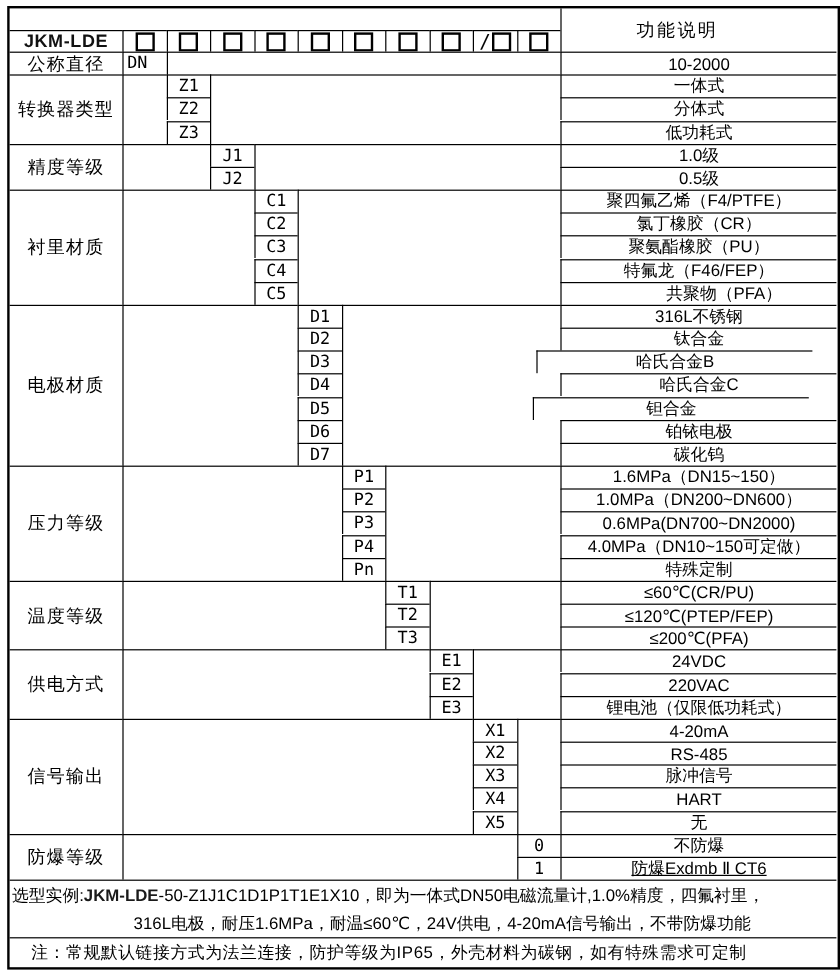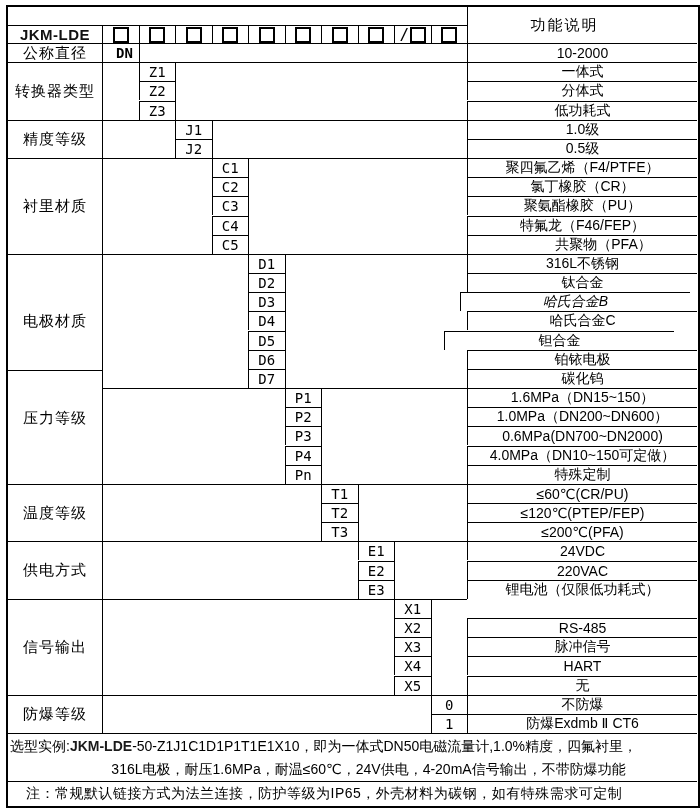--- a/index.html
+++ b/index.html
@@ -25,21 +25,21 @@
     display: flex; align-items: center; justify-content: center;
     overflow: hidden; white-space: nowrap;
   }
   .bt { border-top: 1px solid #000; }
   .bl { border-left: 1px solid #000; }
   .title-cell { font-size: 15px; letter-spacing: 1px; }
   .func-header { font-size: 15px; letter-spacing: 2px; }
   .model-label { font-weight: bold; font-size: 15px; letter-spacing: 0.5px; color: #111; }
   .cat-cell { font-size: 15px; letter-spacing: 1px; }
   .code-cell { font-family: "DejaVu Sans Mono", "Liberation Mono", monospace; font-size: 14px; }
-  .code-left { justify-content: flex-start; padding-left: 13px; font-weight: bold; }
+  .code-left { justify-content: flex-start; padding-left: 3px; }
   .desc-cell { font-size: 14px; }
   .box-cell { font-size: 15px; }
   .checkbox {
     display: inline-block; width: 12px; height: 12px;
     border: 2px solid #000; background: #fff; vertical-align: middle;
   }
   .slash { font-size: 16px; margin-right: 1px; font-family: "DejaVu Sans Mono", monospace; }
   .notes-example {
     position: absolute; box-sizing: border-box; border-top: 1px solid #000;
     font-size: 14px; line-height: 23px; padding-top: 1px; text-align: left;
@@ -136,31 +136,31 @@
       <div class="cell code-cell bt bl" style="left: 203.5px; top: 227.667px; width: 36.5px; height: 19.1667px;">C5</div>
       <div class="cell desc-cell bt bl" style="left: 459px; top: 227.667px; width: 230px; height: 19.1667px; padding-left: 42px;">共聚物（PFA）</div>
       <div class="cell bt bl" style="left: 240px; top: 151px; width: 219px; height: 95.8333px;"></div>
       <div class="cell cat-cell bt" style="left: 0px; top: 246.833px; width: 94px; height: 134.167px;">电极材质</div>
       <div class="cell bt bl" style="left: 94px; top: 246.833px; width: 146px; height: 134.167px;"></div>
       <div class="cell code-cell bt bl" style="left: 240px; top: 246.833px; width: 36.5px; height: 19.1667px;">D1</div>
       <div class="cell desc-cell bt bl" style="left: 459px; top: 246.833px; width: 230px; height: 19.1667px;">316L不锈钢</div>
       <div class="cell code-cell bt bl" style="left: 240px; top: 266px; width: 36.5px; height: 19.1667px;">D2</div>
       <div class="cell desc-cell bt bl" style="left: 459px; top: 266px; width: 230px; height: 19.1667px;">钛合金</div>
       <div class="cell code-cell bt bl" style="left: 240px; top: 285.167px; width: 36.5px; height: 19.1667px;">D3</div>
-      <div class="cell desc-cell bt bl" style="left: 452px; top: 285.167px; width: 230px; height: 19.1667px; font-style: italic;">哈氏合金B</div>
+      <div class="cell desc-cell bt bl" style="left: 439px; top: 285.167px; width: 230px; height: 19.1667px;">哈氏合金B</div>
       <div class="cell code-cell bt bl" style="left: 240px; top: 304.333px; width: 36.5px; height: 19.1667px;">D4</div>
       <div class="cell desc-cell bt bl" style="left: 459px; top: 304.333px; width: 230px; height: 19.1667px;">哈氏合金C</div>
       <div class="cell code-cell bt bl" style="left: 240px; top: 323.5px; width: 36.5px; height: 19.1667px;">D5</div>
       <div class="cell desc-cell bt bl" style="left: 436px; top: 323.5px; width: 230px; height: 19.1667px;">钽合金</div>
       <div class="cell code-cell bt bl" style="left: 240px; top: 342.667px; width: 36.5px; height: 19.1667px;">D6</div>
       <div class="cell desc-cell bt bl" style="left: 459px; top: 342.667px; width: 230px; height: 19.1667px;">铂铱电极</div>
       <div class="cell code-cell bt bl" style="left: 240px; top: 361.833px; width: 36.5px; height: 19.1667px;">D7</div>
       <div class="cell desc-cell bt bl" style="left: 459px; top: 361.833px; width: 230px; height: 19.1667px;">碳化钨</div>
       <div class="cell bt bl" style="left: 276.5px; top: 246.833px; width: 182.5px; height: 134.167px;"></div>
-      <div class="cell cat-cell bt" style="left: 0px; top: 363px; width: 94px; height: 95.8333px;">压力等级</div>
+      <div class="cell cat-cell bt" style="left: 0px; top: 381px; width: 94px; height: 95.8333px;">压力等级</div>
       <div class="cell bt bl" style="left: 94px; top: 381px; width: 182.5px; height: 95.8333px;"></div>
       <div class="cell code-cell bt bl" style="left: 276.5px; top: 381px; width: 36.5px; height: 19.1667px;">P1</div>
       <div class="cell desc-cell bt bl" style="left: 459px; top: 381px; width: 230px; height: 19.1667px;">1.6MPa（DN15~150）</div>
       <div class="cell code-cell bt bl" style="left: 276.5px; top: 400.167px; width: 36.5px; height: 19.1667px;">P2</div>
       <div class="cell desc-cell bt bl" style="left: 459px; top: 400.167px; width: 230px; height: 19.1667px;">1.0MPa（DN200~DN600）</div>
       <div class="cell code-cell bt bl" style="left: 276.5px; top: 419.333px; width: 36.5px; height: 19.1667px;">P3</div>
       <div class="cell desc-cell bt bl" style="left: 459px; top: 419.333px; width: 230px; height: 19.1667px;">0.6MPa(DN700~DN2000)</div>
       <div class="cell code-cell bt bl" style="left: 276.5px; top: 438.5px; width: 36.5px; height: 19.1667px;">P4</div>
       <div class="cell desc-cell bt bl" style="left: 459px; top: 438.5px; width: 230px; height: 19.1667px;">4.0MPa（DN10~150可定做）</div>
       <div class="cell code-cell bt bl" style="left: 276.5px; top: 457.667px; width: 36.5px; height: 19.1667px;">Pn</div>
@@ -180,29 +180,30 @@
       <div class="cell code-cell bt bl" style="left: 349.5px; top: 534.333px; width: 36.5px; height: 19.1667px;">E1</div>
       <div class="cell desc-cell bt bl" style="left: 459px; top: 534.333px; width: 230px; height: 19.1667px;">24VDC</div>
       <div class="cell code-cell bt bl" style="left: 349.5px; top: 553.5px; width: 36.5px; height: 19.1667px;">E2</div>
       <div class="cell desc-cell bt bl" style="left: 459px; top: 553.5px; width: 230px; height: 19.1667px;">220VAC</div>
       <div class="cell code-cell bt bl" style="left: 349.5px; top: 572.667px; width: 36.5px; height: 19.1667px;">E3</div>
       <div class="cell desc-cell bt bl" style="left: 459px; top: 572.667px; width: 230px; height: 19.1667px;">锂电池（仅限低功耗式）</div>
       <div class="cell bt bl" style="left: 386px; top: 534.333px; width: 73px; height: 57.5px;"></div>
       <div class="cell cat-cell bt" style="left: 0px; top: 591.833px; width: 94px; height: 95.8333px;">信号输出</div>
       <div class="cell bt bl" style="left: 94px; top: 591.833px; width: 292px; height: 95.8333px;"></div>
       <div class="cell code-cell bt bl" style="left: 386px; top: 591.833px; width: 36.5px; height: 19.1667px;">X1</div>
+      <div class="cell desc-cell bt bl" style="left: 459px; top: 591.833px; width: 230px; height: 19.1667px;">4-20mA</div>
       <div class="cell code-cell bt bl" style="left: 386px; top: 611px; width: 36.5px; height: 19.1667px;">X2</div>
       <div class="cell desc-cell bt bl" style="left: 459px; top: 611px; width: 230px; height: 19.1667px;">RS-485</div>
       <div class="cell code-cell bt bl" style="left: 386px; top: 630.167px; width: 36.5px; height: 19.1667px;">X3</div>
       <div class="cell desc-cell bt bl" style="left: 459px; top: 630.167px; width: 230px; height: 19.1667px;">脉冲信号</div>
       <div class="cell code-cell bt bl" style="left: 386px; top: 649.333px; width: 36.5px; height: 19.1667px;">X4</div>
       <div class="cell desc-cell bt bl" style="left: 459px; top: 649.333px; width: 230px; height: 19.1667px;">HART</div>
       <div class="cell code-cell bt bl" style="left: 386px; top: 668.5px; width: 36.5px; height: 19.1667px;">X5</div>
       <div class="cell desc-cell bt bl" style="left: 459px; top: 668.5px; width: 230px; height: 19.1667px;">无</div>
       <div class="cell bt bl" style="left: 422.5px; top: 591.833px; width: 36.5px; height: 95.8333px;"></div>
       <div class="cell cat-cell bt" style="left: 0px; top: 687.667px; width: 94px; height: 38.3333px;">防爆等级</div>
       <div class="cell bt bl" style="left: 94px; top: 687.667px; width: 328.5px; height: 38.3333px;"></div>
       <div class="cell code-cell bt bl" style="left: 422.5px; top: 687.667px; width: 36.5px; height: 19.1667px;">0</div>
       <div class="cell desc-cell bt bl" style="left: 459px; top: 687.667px; width: 230px; height: 19.1667px;">不防爆</div>
       <div class="cell code-cell bt bl" style="left: 422.5px; top: 706.833px; width: 36.5px; height: 19.1667px;">1</div>
-      <div class="cell desc-cell bt bl" style="left: 459px; top: 706.833px; width: 230px; height: 19.1667px;">防爆Exdmb Ⅱ CT6</div>
+      <div class="cell desc-cell bt bl" style="left: 459px; top: 706.833px; width: 230px; height: 19.1667px; text-decoration: underline;">防爆Exdmb Ⅱ CT6</div>
     </div>
 </div>
 
 </body></html>

